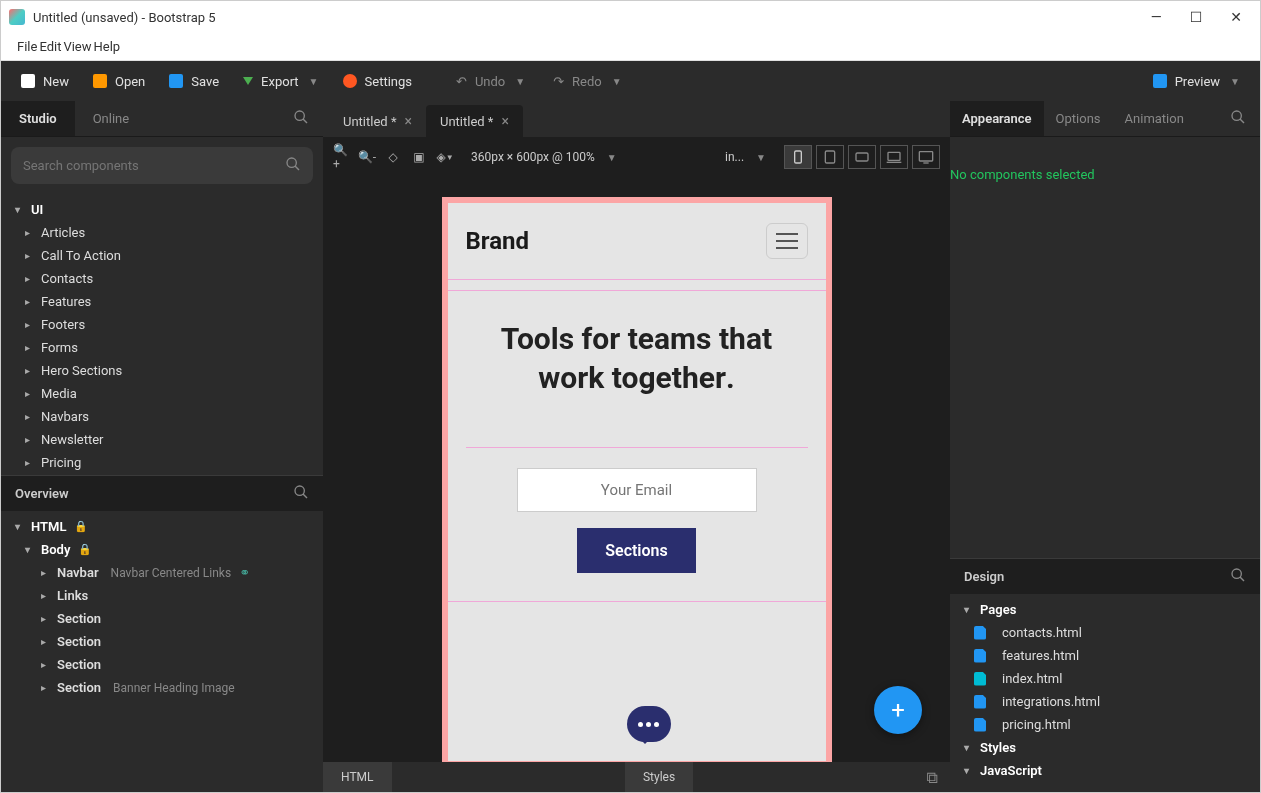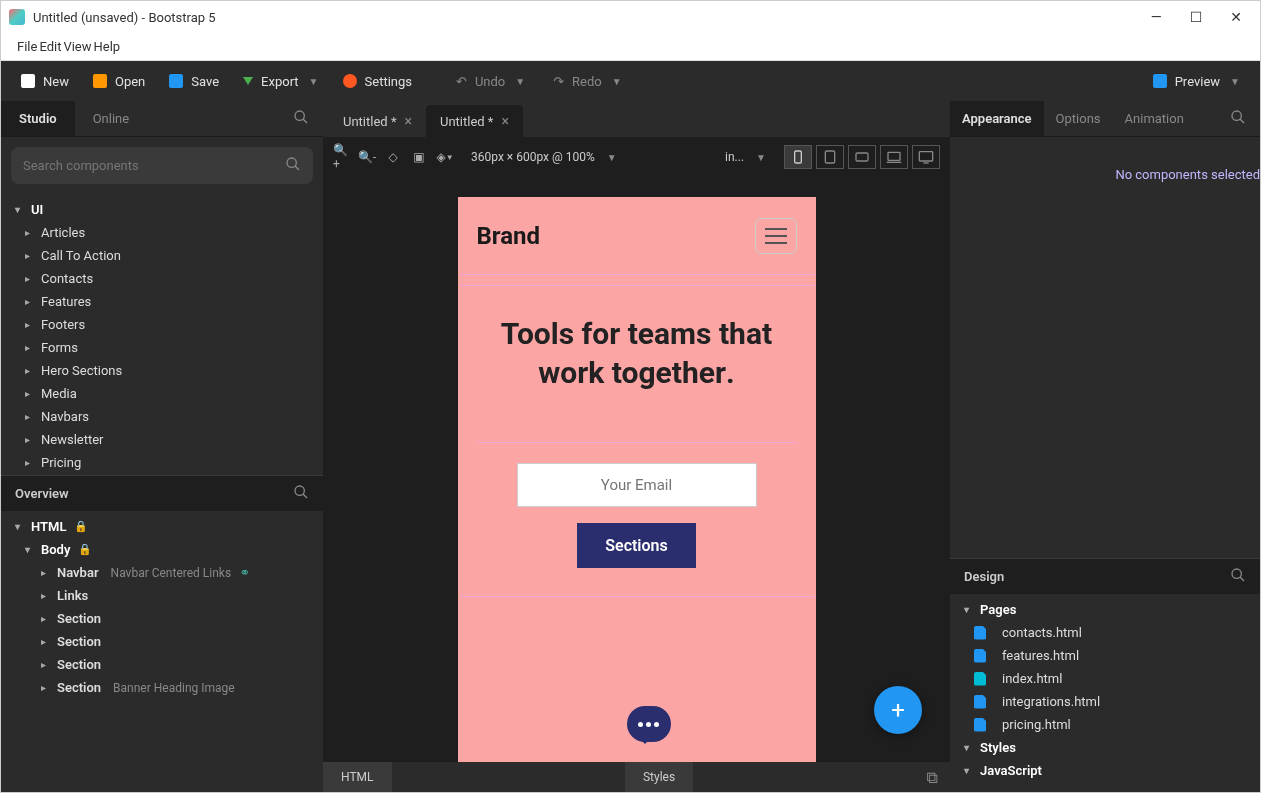--- a/index.html
+++ b/index.html
@@ -59,21 +59,21 @@
 .doc-tab .close { color: #888; cursor: pointer; font-size: 14px; }
 
 .canvas-toolbar { height: 40px; background: #1e1e1e; display: flex; align-items: center; padding: 0 10px; gap: 10px; color: #ccc; font-size: 12px; }
 .canvas-toolbar .ct-icon { width: 16px; height: 16px; color: #aaa; cursor: pointer; display: flex; align-items: center; justify-content: center; }
 .canvas-toolbar .spacer { flex: 1; }
 .device-icons { display: flex; gap: 4px; }
 .device-icon { width: 28px; height: 24px; border: 1px solid #555; display: flex; align-items: center; justify-content: center; cursor: pointer; }
 .device-icon.active { background: #3a3a3a; }
 
 .canvas-area { flex: 1; background: #1e1e1e; display: flex; justify-content: center; padding-top: 20px; overflow: hidden; position: relative; }
-.device-frame { width: 358px; height: 570px; background: #fca5a5; border: 1px solid #fca5a5; overflow: hidden; }
+.device-frame { width: 390px; height: 570px; background: #e5e5e5; border: 6px solid #fca5a5; overflow: hidden; }
 .preview-nav { display: flex; justify-content: space-between; align-items: center; padding: 20px 18px; border-bottom: 1px solid #f0a8d8; }
 .brand { font-size: 24px; font-weight: 700; color: #1a1a1a; }
 .burger { width: 42px; height: 36px; border: 1px solid #ccc; border-radius: 6px; display: flex; flex-direction: column; justify-content: center; align-items: center; gap: 5px; }
 .burger span { display: block; width: 22px; height: 2px; background: #555; }
 .preview-hero { padding: 28px 18px; text-align: center; border-top: 1px solid #f0a8d8; border-bottom: 1px solid #f0a8d8; margin-top: 10px; }
 .hero-title { font-size: 30px; font-weight: 700; color: #222; line-height: 1.3; }
 .hero-title .underline { position: relative; }
 .hero-title .underline::after { content: ''; position: absolute; left: 0; right: 0; bottom: -4px; height: 8px; background: #ffd400; z-index: -1; }
 .hero-sub { font-size: 16px; color: #555; margin-top: 40px; line-height: 1.6; }
 .hero-form { margin-top: 50px; border-top: 1px solid #f0a8d8; padding-top: 20px; }
@@ -90,21 +90,21 @@
 .bottom-tabs { height: 30px; background: #2b2b2b; display: flex; align-items: center; }
 .bottom-tab { padding: 0 18px; height: 100%; display: flex; align-items: center; color: #ccc; font-size: 12px; cursor: pointer; background: #3a3a3a; margin-right: 2px; }
 .bottom-tabs .spacer { flex: 1; }
 .bt-icon { margin-right: 12px; color: #888; cursor: pointer; }
 
 
 .right-panel { width: 310px; background: #2b2b2b; display: flex; flex-direction: column; }
 .right-tabs { height: 36px; display: flex; align-items: center; border-bottom: 1px solid #1a1a1a; }
 .right-tab { padding: 0 12px; color: #888; font-size: 13px; cursor: pointer; height: 100%; display: flex; align-items: center; }
 .right-tab.active { background: #1e1e1e; color: #e0e0e0; font-weight: 600; }
-.no-sel { text-align: right; color: #c4b5fd; font-size: 13px; padding: 30px 0; }
+.no-sel { text-align: left; color: #22c55e; font-size: 13px; padding: 30px 0; }
 
 .file-icon { width: 12px; height: 14px; background: #2196f3; border-radius: 2px 2px 2px 2px; display: inline-block; margin-right: 8px; clip-path: polygon(0 0, 70% 0, 100% 25%, 100% 100%, 0 100%); }
 .file-icon.active { background: #00bcd4; }
 
 svg { width: 16px; height: 16px; }
 </style>
 </head>
 <body>
 
 <div class="title-bar">

